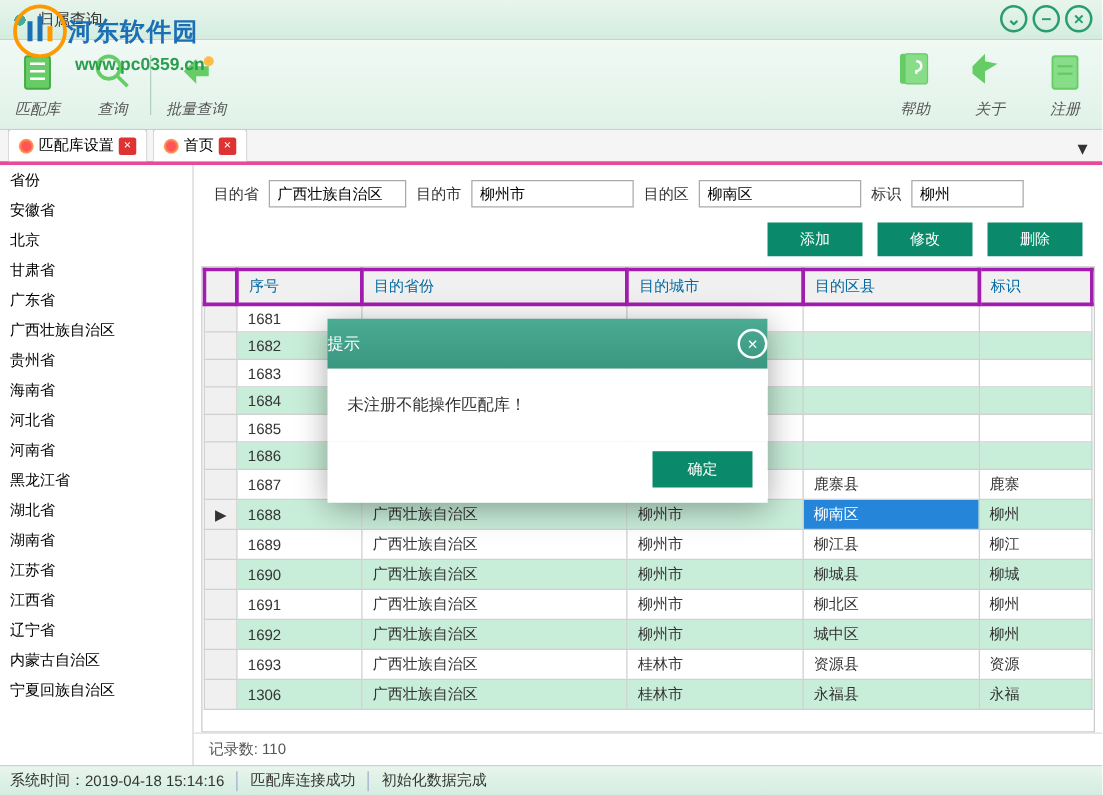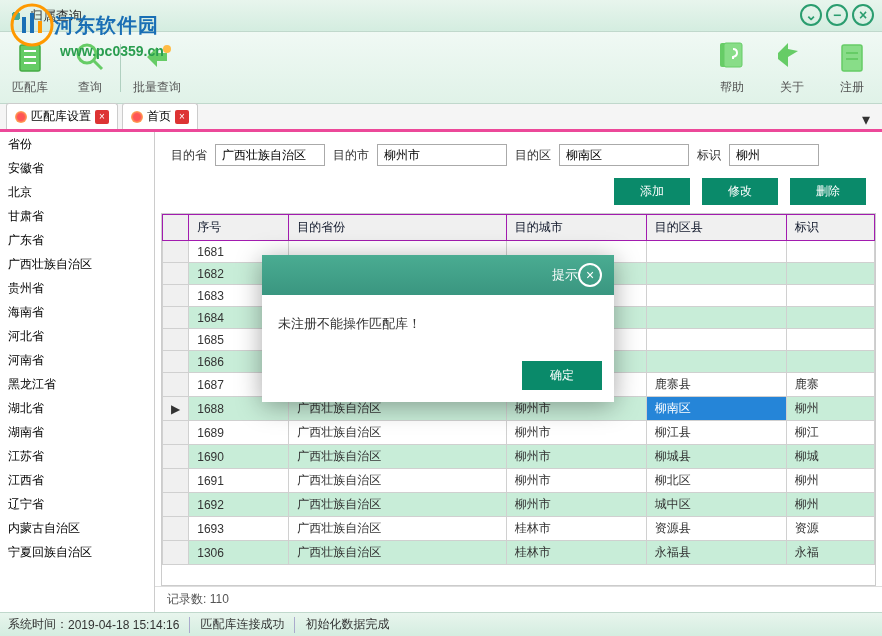--- a/index.html
+++ b/index.html
@@ -10,21 +10,21 @@
     .titlebar-text { color: #333; font-size: 13px; }
     .win-controls { position: absolute; right: 8px; top: 4px; display: flex; gap: 4px; }
     .win-btn { width: 22px; height: 22px; border: 2px solid #2a9d6f; border-radius: 50%; display: flex; align-items: center; justify-content: center; color: #2a9d6f; cursor: pointer; font-size: 14px; font-weight: bold; }
     
     .watermark { position: absolute; top: 3px; left: 10px; z-index: 5; pointer-events: none; }
     .watermark-logo { display: flex; align-items: center; }
     .wm-icon { width: 44px; height: 44px; }
     .wm-text { font-size: 20px; font-weight: bold; color: #1a6fb5; letter-spacing: 1px; }
     .wm-url { font-size: 14px; color: #2a9d4f; font-weight: bold; margin-left: 50px; margin-top: -4px; }
     
-    .toolbar { height: 72px; background: linear-gradient(180deg, #f0f9f4 0%, #e0f2e8 100%); display: flex; align-items: center; padding: 0 12px; border-bottom: 1px solid #c0d8cc; }
+    .toolbar { height: 72px; background: linear-gradient(180deg, #f0f9f4 0%, #e0f2e8 100%); display: flex; align-items: center; padding: 0 12px; border-bottom: 1px solid #c0d8cc; font-style: italic; }
     .tool-group { display: flex; gap: 24px; }
     .tool-item { display: flex; flex-direction: column; align-items: center; gap: 4px; cursor: pointer; }
     .tool-icon { width: 36px; height: 36px; display: flex; align-items: center; justify-content: center; }
     .tool-label { color: #555; font-size: 12px; }
     .tool-sep { width: 1px; height: 48px; background: #b0d0c0; margin: 0 12px; }
     .tool-spacer { flex: 1; }
     
     .tabbar { height: 28px; background: #f5f5f5; display: flex; align-items: flex-end; padding: 0 6px; border-bottom: 3px solid #ec4899; }
     .tab { display: flex; align-items: center; gap: 4px; padding: 4px 8px; background: #fff; border: 1px solid #ccc; border-bottom: none; border-radius: 3px 3px 0 0; margin-right: 4px; cursor: pointer; }
     .tab-icon { width: 12px; height: 12px; background: radial-gradient(circle, #f55 40%, #fa5 70%); border-radius: 50%; }
@@ -44,34 +44,34 @@
     .fi-district { width: 130px; }
     .fi-tag { width: 90px; }
     
     .action-row { padding: 4px 16px 8px; display: flex; justify-content: flex-end; gap: 12px; position: relative; }
     .action-btn { padding: 5px 26px; background: #0a8a6a; color: #fff; border: none; cursor: pointer; }
     .deco-bg { position: absolute; left: 0; right: 0; top: -20px; height: 60px; z-index: -1; display: flex; justify-content: space-around; opacity: 0.15; }
     .clover { width: 40px; height: 40px; color: #5b8; }
     
     .table-wrap { flex: 1; overflow: auto; margin: 0 6px; border: 1px solid #ccc; }
     table { width: 100%; border-collapse: collapse; }
-    th { background: #f0f0f0; border: 1px solid #a21caf; padding: 4px 8px; text-align: left; font-weight: normal; color: #0f172a; }
+    th { background: #f0f0f0; border: 3px solid #a21caf; padding: 4px 8px; text-align: left; font-weight: normal; color: #0369a1; }
     td { border: 1px solid #d0d0d0; padding: 3px 8px; color: #333; height: 22px; }
     tr.even td { background: #c8edd8; }
     tr.odd td { background: #fff; }
     td.selected { background: #2585d8 !important; color: #fff; }
     .row-marker { width: 20px; text-align: center; background: #f0f0f0 !important; }
     
     .footer-count { padding: 4px 12px; color: #555; border-top: 1px solid #ddd; }
     
     .statusbar { height: 24px; background: linear-gradient(180deg, #e8f5ed 0%, #d4ede0 100%); display: flex; align-items: center; padding: 0 8px; border-top: 1px solid #c0d8cc; color: #333; }
     .status-sep { width: 1px; height: 16px; background: #aac; margin: 0 10px; }
     
     .modal-overlay { position: absolute; top: 255px; left: 262px; width: 352px; z-index: 100; box-shadow: 0 4px 24px rgba(0,0,0,0.35); }
-    .modal-header { background: linear-gradient(180deg, #4aac92 0%, #3a9680 100%); color: #fff; padding: 8px 12px; display: flex; justify-content: flex-end; align-items: center; }
+    .modal-header { background: linear-gradient(180deg, #4aac92 0%, #3a9680 100%); color: #fff; padding: 8px 0; display: flex; justify-content: space-between; align-items: center; }
     .modal-title { font-size: 13px; }
     .modal-close { width: 24px; height: 24px; border: 2px solid #fff; border-radius: 50%; display: flex; align-items: center; justify-content: center; cursor: pointer; font-size: 14px; }
     .modal-body { background: #fff; padding: 20px 16px; color: #333; font-size: 13px; }
     .modal-footer { background: #fff; padding: 8px 12px 12px; display: flex; justify-content: flex-end; }
     .modal-btn { padding: 6px 28px; background: #0a8a6a; color: #fff; border: none; cursor: pointer; }
     
     ::-webkit-scrollbar { width: 14px; height: 14px; }
     ::-webkit-scrollbar-track { background: #f0f0f0; }
     ::-webkit-scrollbar-thumb { background: #c0c0c0; border: 1px solid #aaa; }
   </style>

